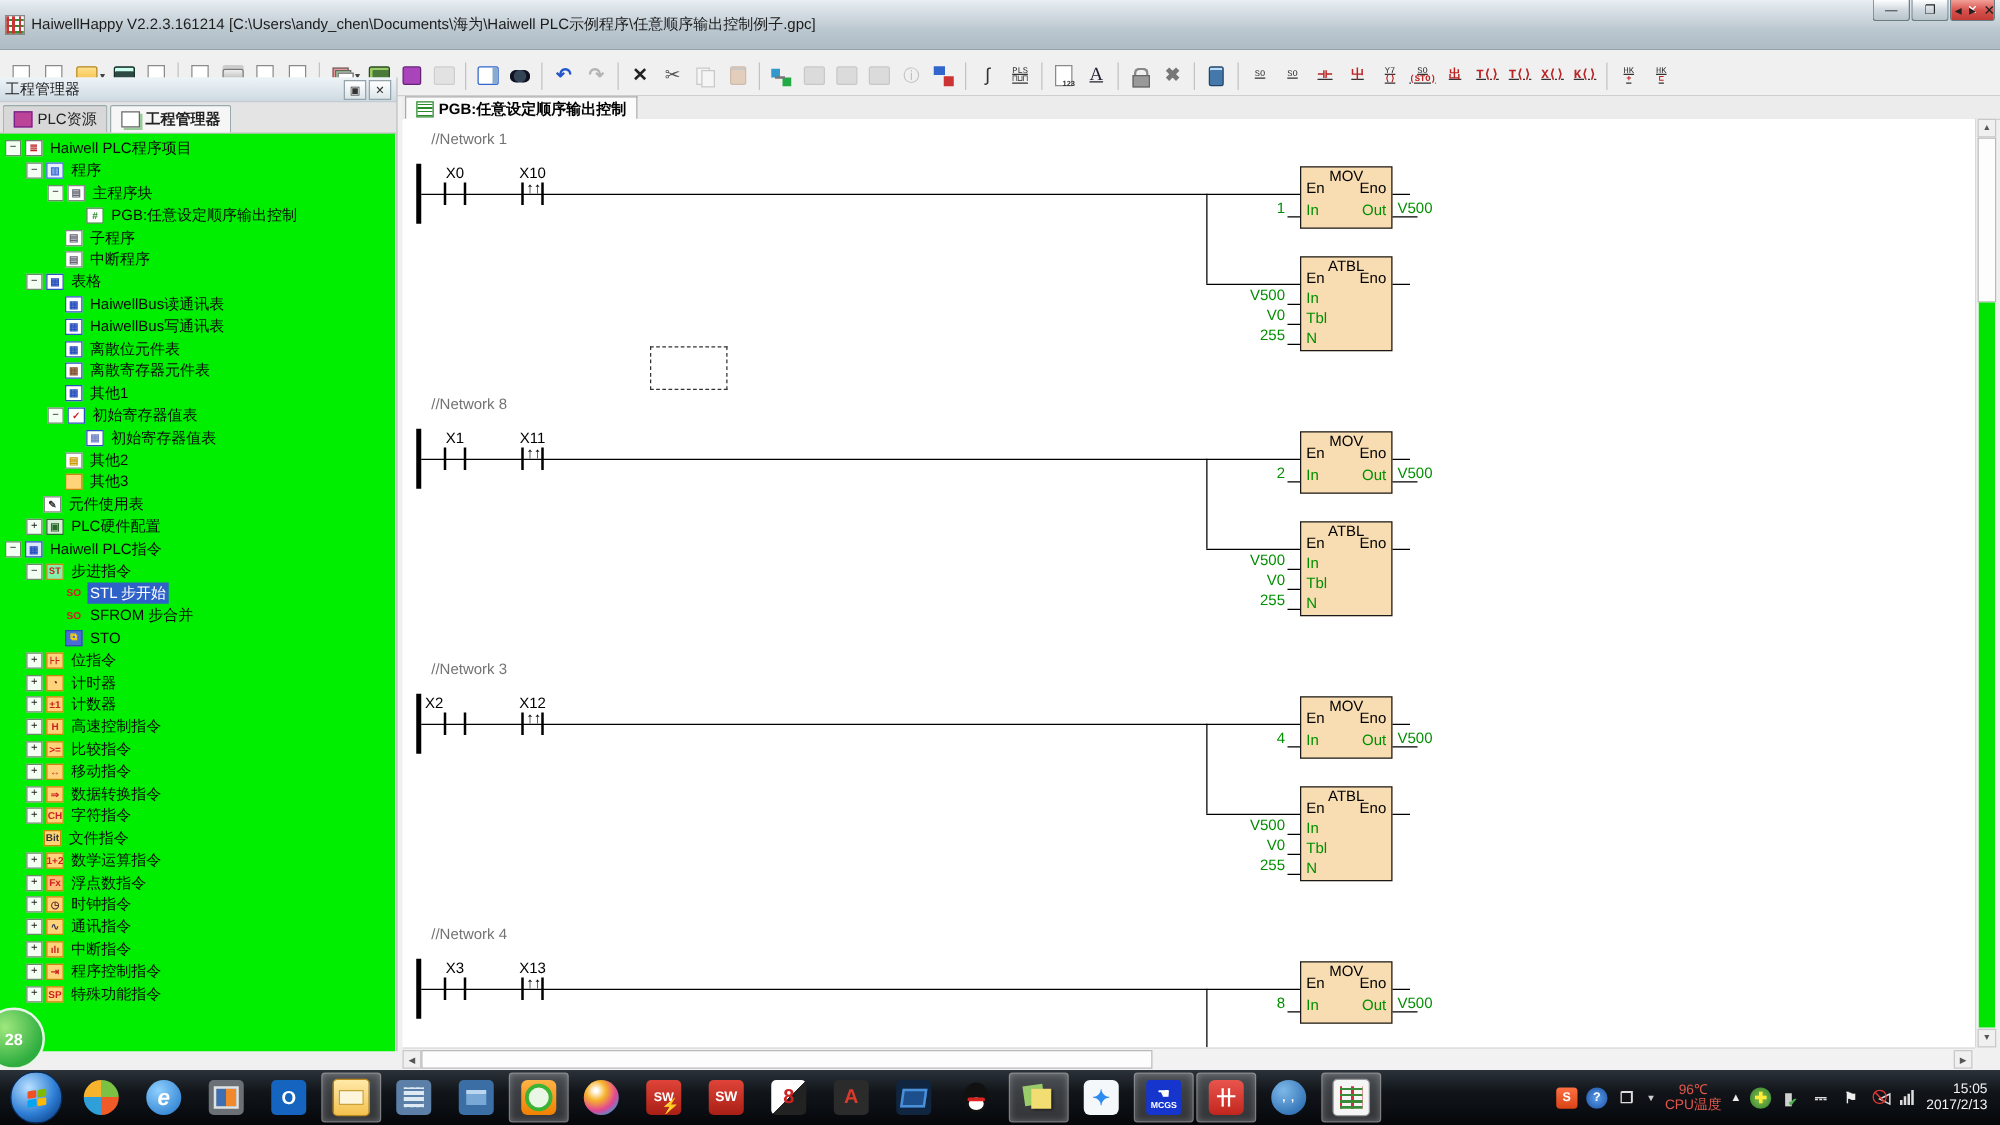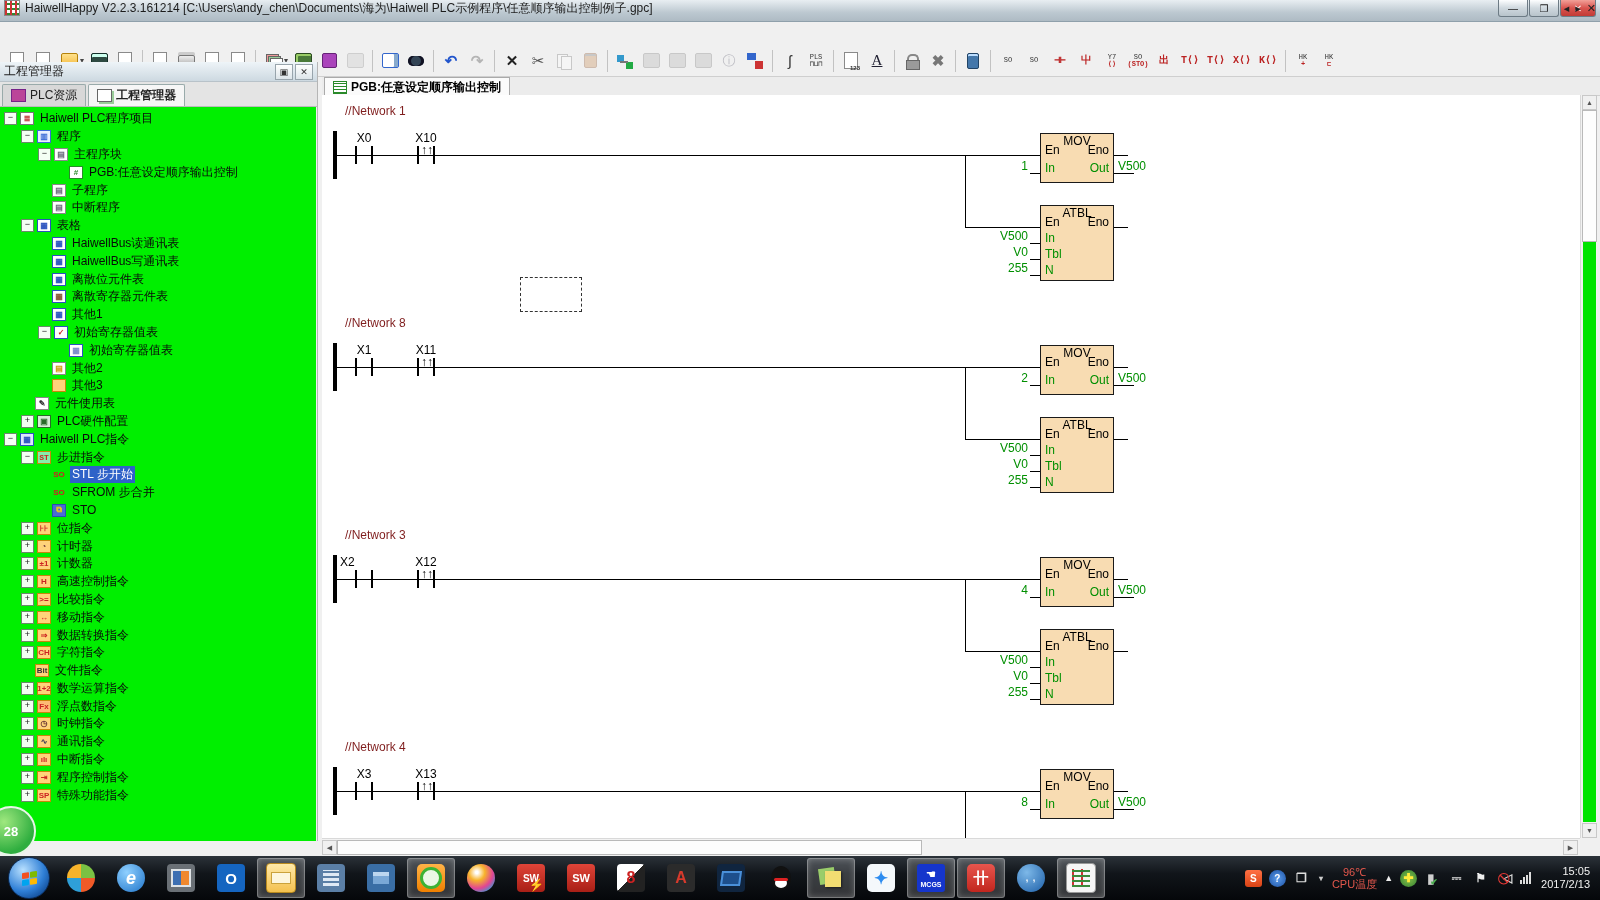--- a/index.html
+++ b/index.html
@@ -1,22 +1,22 @@
 <!DOCTYPE html>
 <html><head>
 <meta charset="utf-8">
 <style>
   html,body{margin:0;padding:0;}
   body{font-family:"Liberation Sans",sans-serif;font-size:12px;-webkit-font-smoothing:antialiased;}
   #screen{position:relative;width:1600px;height:900px;background:#f0f0f0;overflow:hidden;}
 
   
-  #titlebar{position:absolute;left:0;top:0;width:1600px;height:22px;
+  #titlebar{position:absolute;left:0;top:0;width:1600px;height:40px;
     background:linear-gradient(#e8eef2,#bcc8d0 60%,#aebbc4);border-bottom:1px solid #8fa0ab;
-    display:flex;align-items:flex-start;padding-left:4px;box-sizing:border-box;}
+    display:flex;align-items:center;padding-left:4px;box-sizing:border-box;}
   #titlebar .appicon{width:14px;height:14px;background:#fff;border:1px solid #888;margin-right:5px;
     background-image:repeating-linear-gradient(90deg,#c33 0 2px,transparent 2px 5px),
                      repeating-linear-gradient(0deg,#383 0 2px,transparent 2px 5px);}
   #titlebar .title{color:#1c1c1c;font-size:12px;white-space:nowrap;}
   .winbtns{position:absolute;right:4px;top:0;display:flex;}
   .winbtn{width:30px;height:17px;border:1px solid #6d7b85;border-top:none;box-sizing:border-box;
     background:linear-gradient(#fdfeff,#cfd8de 50%,#b8c4cb);display:flex;align-items:center;justify-content:center;
     font-size:10px;color:#222;border-radius:0 0 3px 3px;margin-left:1px;}
   .winbtn.close{width:36px;background:linear-gradient(#f2a098,#d9544f 50%,#c23b35);color:#fff;}
 
@@ -36,21 +36,21 @@
   .caret{font-size:8px;color:#444;margin:0 2px 0 -2px;}
   .mini{width:16px;height:16px;position:relative;}
   .doc{background:#fff;border:1px solid #8a8a8a;width:12px;height:15px;margin:auto;position:relative;}
   .doc .ov{position:absolute;font-size:9px;font-weight:bold;right:-3px;bottom:-3px;}
   .sq{width:15px;height:13px;margin:auto;border-radius:2px;}
   .stack3{width:14px;height:14px;position:relative;margin:auto;}
   .stack3 i{position:absolute;width:11px;height:9px;background:#fff;border:1px solid #666;}
   .stack3 i:nth-child(1){left:0;top:0;background:#e99;}
   .stack3 i:nth-child(2){left:2px;top:2px;background:#9c9;}
   .stack3 i:nth-child(3){left:4px;top:4px;background:#fff;}
-  .txticon{font-size:7px;line-height:7px;text-align:center;color:#333;font-family:"Liberation Mono",monospace;white-space:pre;}
+  .txticon{font-size:7px;line-height:7px;text-align:center;color:#333;font-family:"Liberation Mono",monospace;white-space:pre;text-decoration:underline;}
   .txticon b{color:#b22;}
 
   
   #leftpanel{position:absolute;left:0;top:62px;width:318px;height:779px;background:#f0f0f0;border-right:1px solid #b5b5b5;box-sizing:border-box;}
   #panelheader{height:20px;background:linear-gradient(#eef4f8,#cdd9e1);border-bottom:1px solid #b8c2c9;
     display:flex;align-items:center;padding:0 4px;box-sizing:border-box;color:#222;}
   #panelheader .hbtn{width:16px;height:14px;border:1px solid #98a4ac;background:linear-gradient(#fff,#dde5ea);
     font-size:9px;display:flex;align-items:center;justify-content:center;margin-left:2px;color:#333;}
   #paneltabs{height:24px;display:flex;align-items:flex-end;padding-left:2px;background:#e4e4e4;border-bottom:1px solid #bbb;}
   .ptab{display:flex;align-items:center;height:21px;padding:0 8px;border:1px solid #9aa;border-bottom:none;
@@ -72,21 +72,21 @@
   
   #edittabbar{position:absolute;left:322px;top:77px;width:1278px;height:18px;background:#ececec;border-bottom:1px solid #cfcfcf;display:flex;}
   .etab{display:flex;align-items:center;height:18px;padding:0 8px;background:#fbfbfb;border:1px solid #aaa;border-bottom:none;margin-left:2px;}
   .etab .eicon{width:12px;height:11px;border:1px solid #2a8a2a;margin-right:4px;
     background-image:repeating-linear-gradient(0deg,#2a8a2a 0 1px,transparent 1px 3px);background-color:#fff;}
   .tabnav{position:absolute;right:4px;top:2px;display:flex;gap:6px;color:#222;font-size:11px;}
   #canvas{position:absolute;left:322px;top:95px;width:1258px;height:743px;background:#fff;overflow:hidden;}
   .ln{position:absolute;background:#000;}
   .lt{position:absolute;font-size:12px;line-height:14px;white-space:nowrap;}
   .green{color:#008f00;}
-  .netc{color:#7f1d1d;}
+  .netc{color:#737373;}
   .blk{position:absolute;background:#f8dcb2;border:1px solid #1a1a1a;box-sizing:border-box;}
   .dashed{position:absolute;border:1px dashed #333;background:transparent;}
   
   #vscroll{position:absolute;left:1580px;top:95px;width:17px;height:743px;background:#f2f2f2;border-left:1px solid #d9d9d9;box-sizing:border-box;}
   #hscroll{position:absolute;left:322px;top:838px;width:1258px;height:18px;background:#f2f2f2;border-top:1px solid #d9d9d9;box-sizing:border-box;}
   .sarrow{position:absolute;background:#f0f0f0;border:1px solid #c8c8c8;color:#555;font-size:7px;
     display:flex;align-items:center;justify-content:center;box-sizing:border-box;}
   .sthumb{position:absolute;background:#fdfdfd;border:1px solid #b9b9b9;box-sizing:border-box;}
   .strackgreen{position:absolute;background:#00e400;}
 

